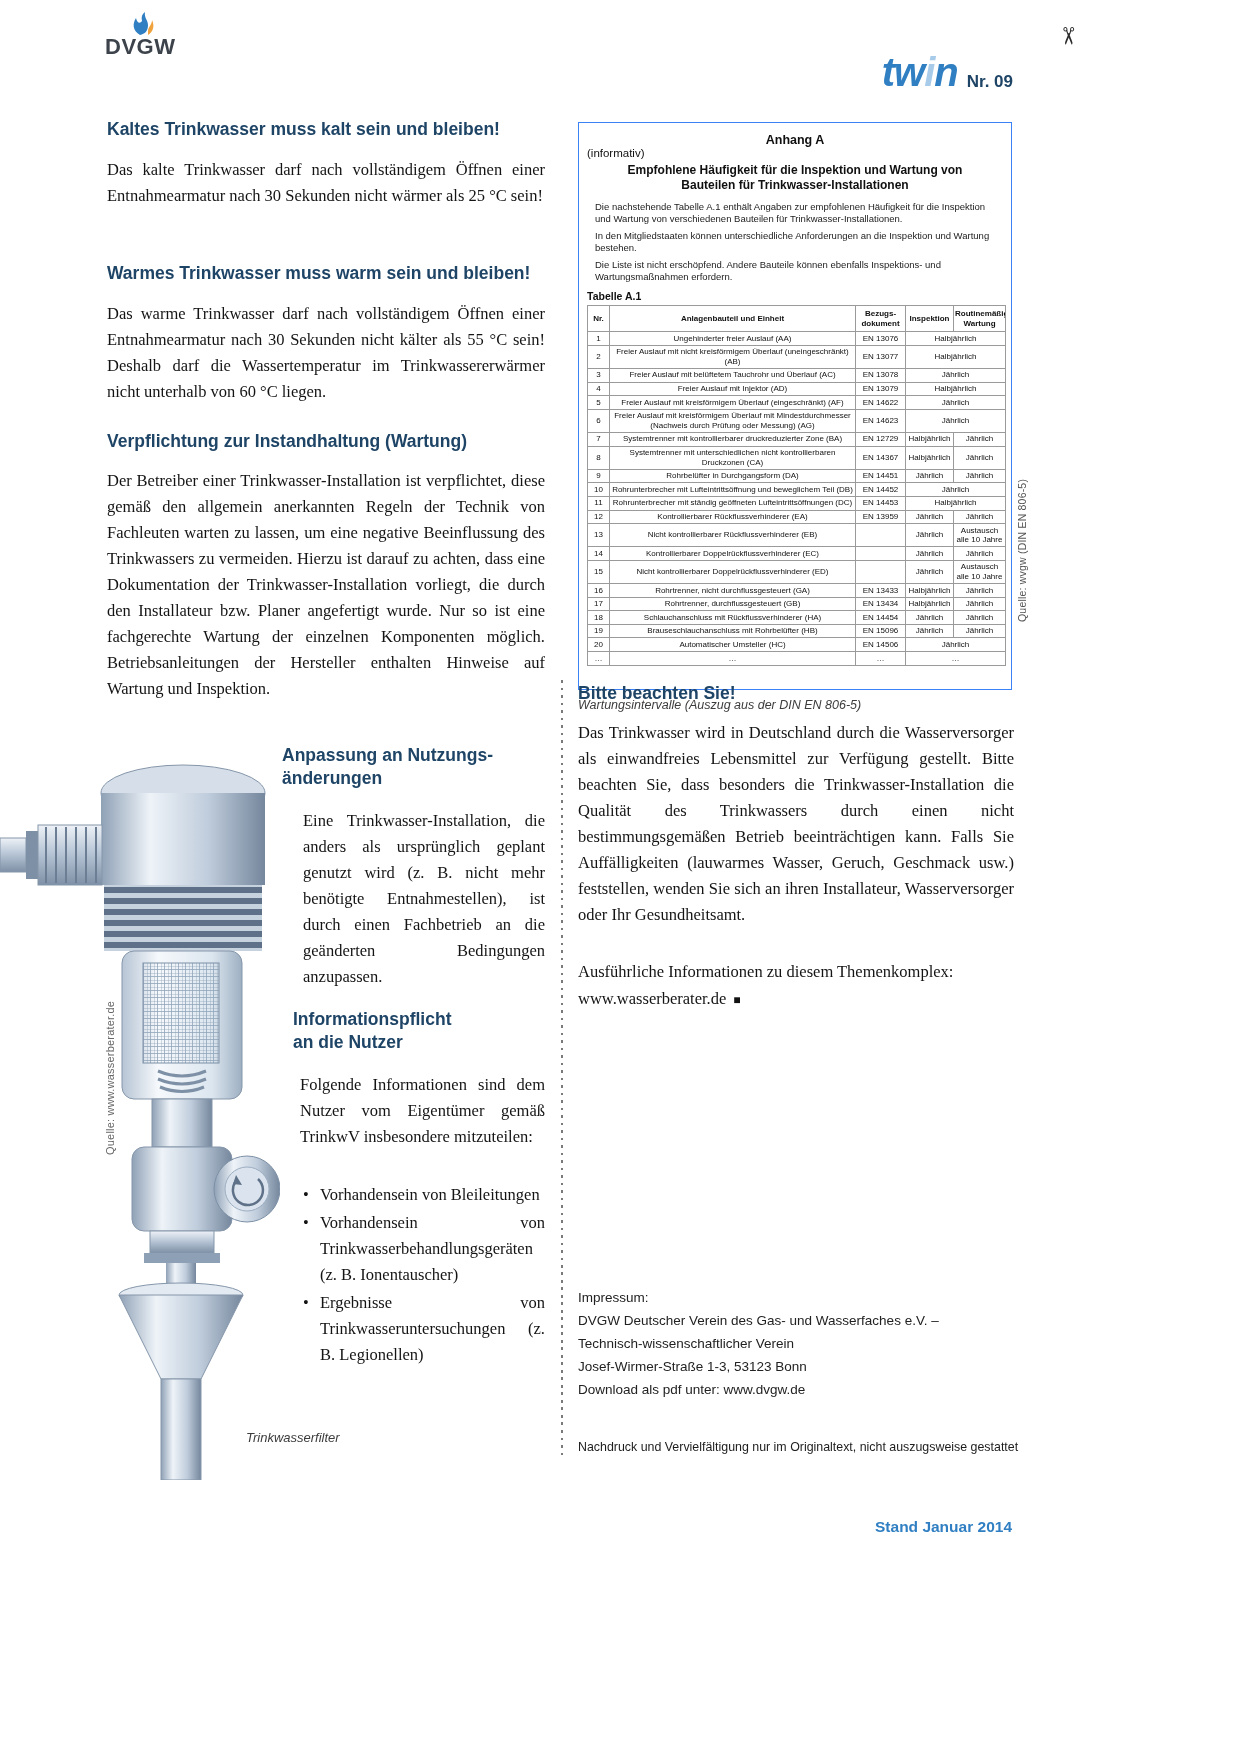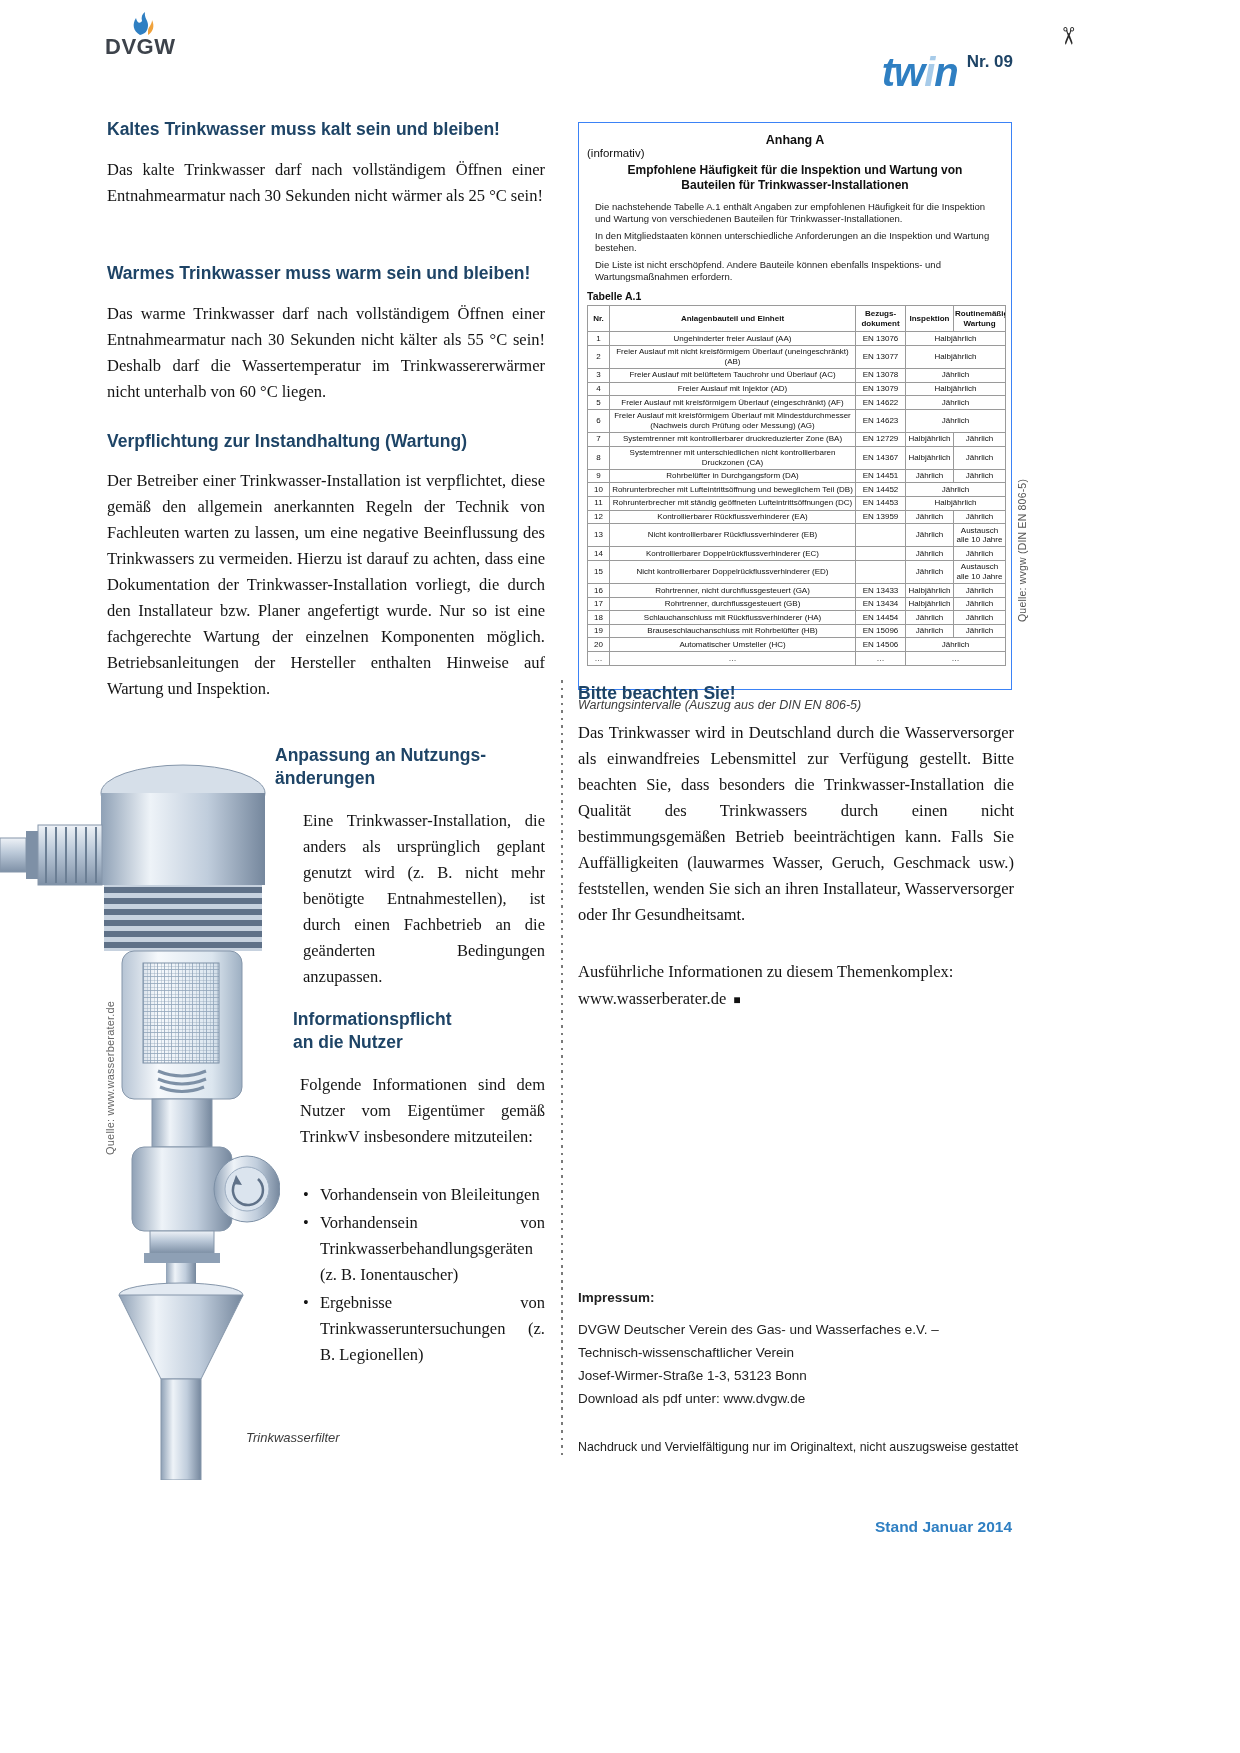--- a/index.html
+++ b/index.html
@@ -5,21 +5,21 @@
   *{box-sizing:border-box}
   html,body{margin:0;padding:0;background:#fff}
   .page{position:relative;width:1240px;height:1753px;background:#fff;overflow:hidden;
         font-family:"Liberation Sans",sans-serif;color:#1b1b1b}
   .abs{position:absolute}
 
   
   .dvgw{left:105px;top:12px;width:90px}
   .dvgw .flame{display:block;margin-left:22px}
   .dvgw-text{font-weight:800;font-size:22px;letter-spacing:.5px;color:#3d434b;line-height:22px}
-  .masthead{left:700px;top:52px;width:313px;display:flex;align-items:flex-start;justify-content:flex-end;gap:9px}
+  .masthead{left:700px;top:52px;width:313px;display:flex;align-items:flex-end;justify-content:flex-end;gap:9px}
   .twin{font-weight:700;font-style:italic;font-size:40px;letter-spacing:-1px;color:var(--accent-blue,#2f7fc2);line-height:40px}
   .twin .ti{color:var(--twin-i-blue,#a7cbe9)}
   .issue{font-weight:700;font-size:17px;color:var(--heading-navy,#1e4466)}
   .scissors{left:1058px;top:22px;font-size:24px;color:#2a2a2a;transform:rotate(90deg)}
 
   
   .h-sec{font-weight:700;font-size:17.5px;line-height:23px;color:var(--heading-navy,#1e4466);margin:0}
   .pre{white-space:pre-line}
   .body-serif{font-family:"Liberation Serif",serif;font-size:16.5px;line-height:26px;text-align:justify;margin:0;color:#141414}
   .rot-up{writing-mode:vertical-rl;transform:rotate(180deg);font-size:11px;color:#666;letter-spacing:.2px;white-space:nowrap}
@@ -27,21 +27,21 @@
   
   .s1h{left:107px;top:118px;width:438px}
   .s1p{left:107px;top:157px;width:438px}
   .s2h{left:107px;top:262px;width:438px}
   .s2p{left:107px;top:301px;width:438px}
   .s3h{left:107px;top:430px;width:438px}
   .s3p{left:107px;top:468px;width:438px}
 
   .figure{left:0;top:735px;width:280px;height:745px}
   .fig-src{left:104px;top:250px;height:170px}
-  .s4h{left:275px;top:744px;width:262px}
+  .s4h{left:282px;top:744px;width:262px}
   .s4p{left:303px;top:808px;width:242px}
   .s5h{left:293px;top:1008px;width:252px}
   .s5p{left:300px;top:1072px;width:245px}
   .bullets{left:303px;top:1182px;width:242px;margin:0;padding:0;list-style:none;
            font-family:"Liberation Serif",serif;font-size:16.5px;line-height:26px;color:#141414}
   .bullets li{position:relative;padding-left:17px;margin-bottom:2px;text-align:justify}
   .bullets li::before{content:"•";position:absolute;left:0;top:0}
   .fig-caption{left:246px;top:1430px;font-style:italic;font-size:13px;color:#3c3c3c}
 
   
@@ -62,21 +62,21 @@
   .divider-v{left:561px;top:680px;width:2px;height:778px;
              background-image:repeating-linear-gradient(to bottom,#7a7a7a 0 2.5px,transparent 2.5px 7.5px)}
 
   
   .noticeh{left:578px;top:682px;width:436px}
   .noticep{left:578px;top:720px;width:436px}
   .infoblock{left:578px;top:958px;width:436px;font-family:"Liberation Serif",serif;font-size:16.5px;line-height:27px;color:#141414}
   .info-url{color:#141414;text-decoration:none}
   .end-square{font-size:12px;margin-left:7px;color:#111}
   .impressum{left:578px;top:1286px;width:436px;font-size:13.5px;line-height:23px;color:#222}
-  .impressum .imp-label{font-weight:700;margin-bottom:9px}
+  .impressum .imp-label{font-weight:400;margin-bottom:0}
   .nachdruck{left:578px;top:1440px;width:460px;font-size:12.4px;color:#1d1d1d;white-space:nowrap}
   .stand{left:578px;top:1518px;width:434px;text-align:right;font-weight:700;font-size:15.5px;color:var(--accent-blue,#2779bd)}
 </style>
 </head>
 <body>
 
 <div class="page">
 
   <div class="abs dvgw">
     <svg class="flame" width="34" height="24" viewBox="0 0 34 24">

